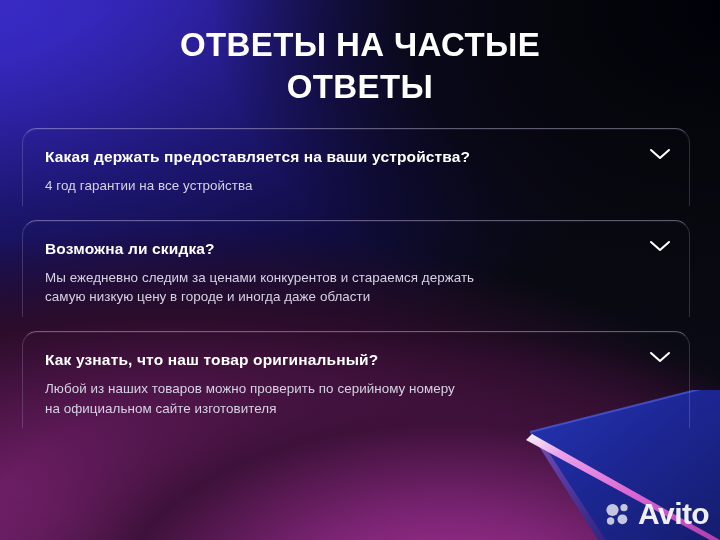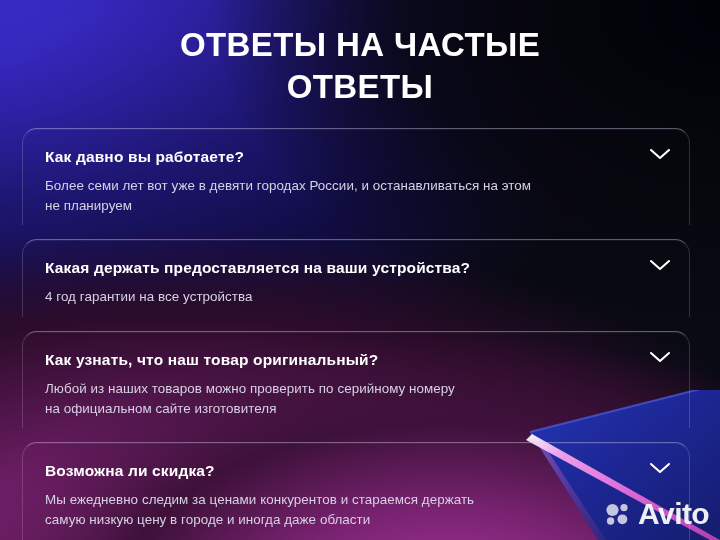--- a/index.html
+++ b/index.html
@@ -171,56 +171,46 @@
     </svg>
   </div>
 
   <h1 class="title">
     <span>ОТВЕТЫ НА ЧАСТЫЕ</span>
     <span class="l2">ОТВЕТЫ</span>
   </h1>
 
   <div class="faq">
 
-    <div class="card">
-      <div class="q">Как давно вы работаете?</div>
-      <div class="a">Более семи лет вот уже в девяти городах России, и останавливаться на этом
-не планируем</div>
-      <span class="chev">
-        <svg viewBox="0 0 22 14" aria-hidden="true">
-          <path d="M2 3 L11 11 L20 3" fill="none" stroke="#ffffff" stroke-width="2.1" stroke-linecap="round" stroke-linejoin="round"></path>
-        </svg>
-      </span>
-    </div>
 
     <div class="card">
       <div class="q">Какая держать предоставляется на ваши устройства?</div>
       <div class="a">4 год гарантии на все устройства</div>
       <span class="chev">
         <svg viewBox="0 0 22 14" aria-hidden="true">
           <path d="M2 3 L11 11 L20 3" fill="none" stroke="#ffffff" stroke-width="2.1" stroke-linecap="round" stroke-linejoin="round"></path>
         </svg>
       </span>
     </div>
 
     <div class="card">
-      <div class="q">Как узнать, что наш товар оригинальный?</div>
-      <div class="a">Любой из наших товаров можно проверить по серийному номеру
-на официальном сайте изготовителя</div>
+      <div class="q">Возможна ли скидка?</div>
+      <div class="a">Мы ежедневно следим за ценами конкурентов и стараемся держать
+самую низкую цену в городе и иногда даже области</div>
       <span class="chev">
         <svg viewBox="0 0 22 14" aria-hidden="true">
           <path d="M2 3 L11 11 L20 3" fill="none" stroke="#ffffff" stroke-width="2.1" stroke-linecap="round" stroke-linejoin="round"></path>
         </svg>
       </span>
     </div>
 
     <div class="card">
-      <div class="q">Возможна ли скидка?</div>
-      <div class="a">Мы ежедневно следим за ценами конкурентов и стараемся держать
-самую низкую цену в городе и иногда даже области</div>
+      <div class="q">Как узнать, что наш товар оригинальный?</div>
+      <div class="a">Любой из наших товаров можно проверить по серийному номеру
+на официальном сайте изготовителя</div>
       <span class="chev">
         <svg viewBox="0 0 22 14" aria-hidden="true">
           <path d="M2 3 L11 11 L20 3" fill="none" stroke="#ffffff" stroke-width="2.1" stroke-linecap="round" stroke-linejoin="round"></path>
         </svg>
       </span>
     </div>
 
   </div>
 
   <div class="avito">

